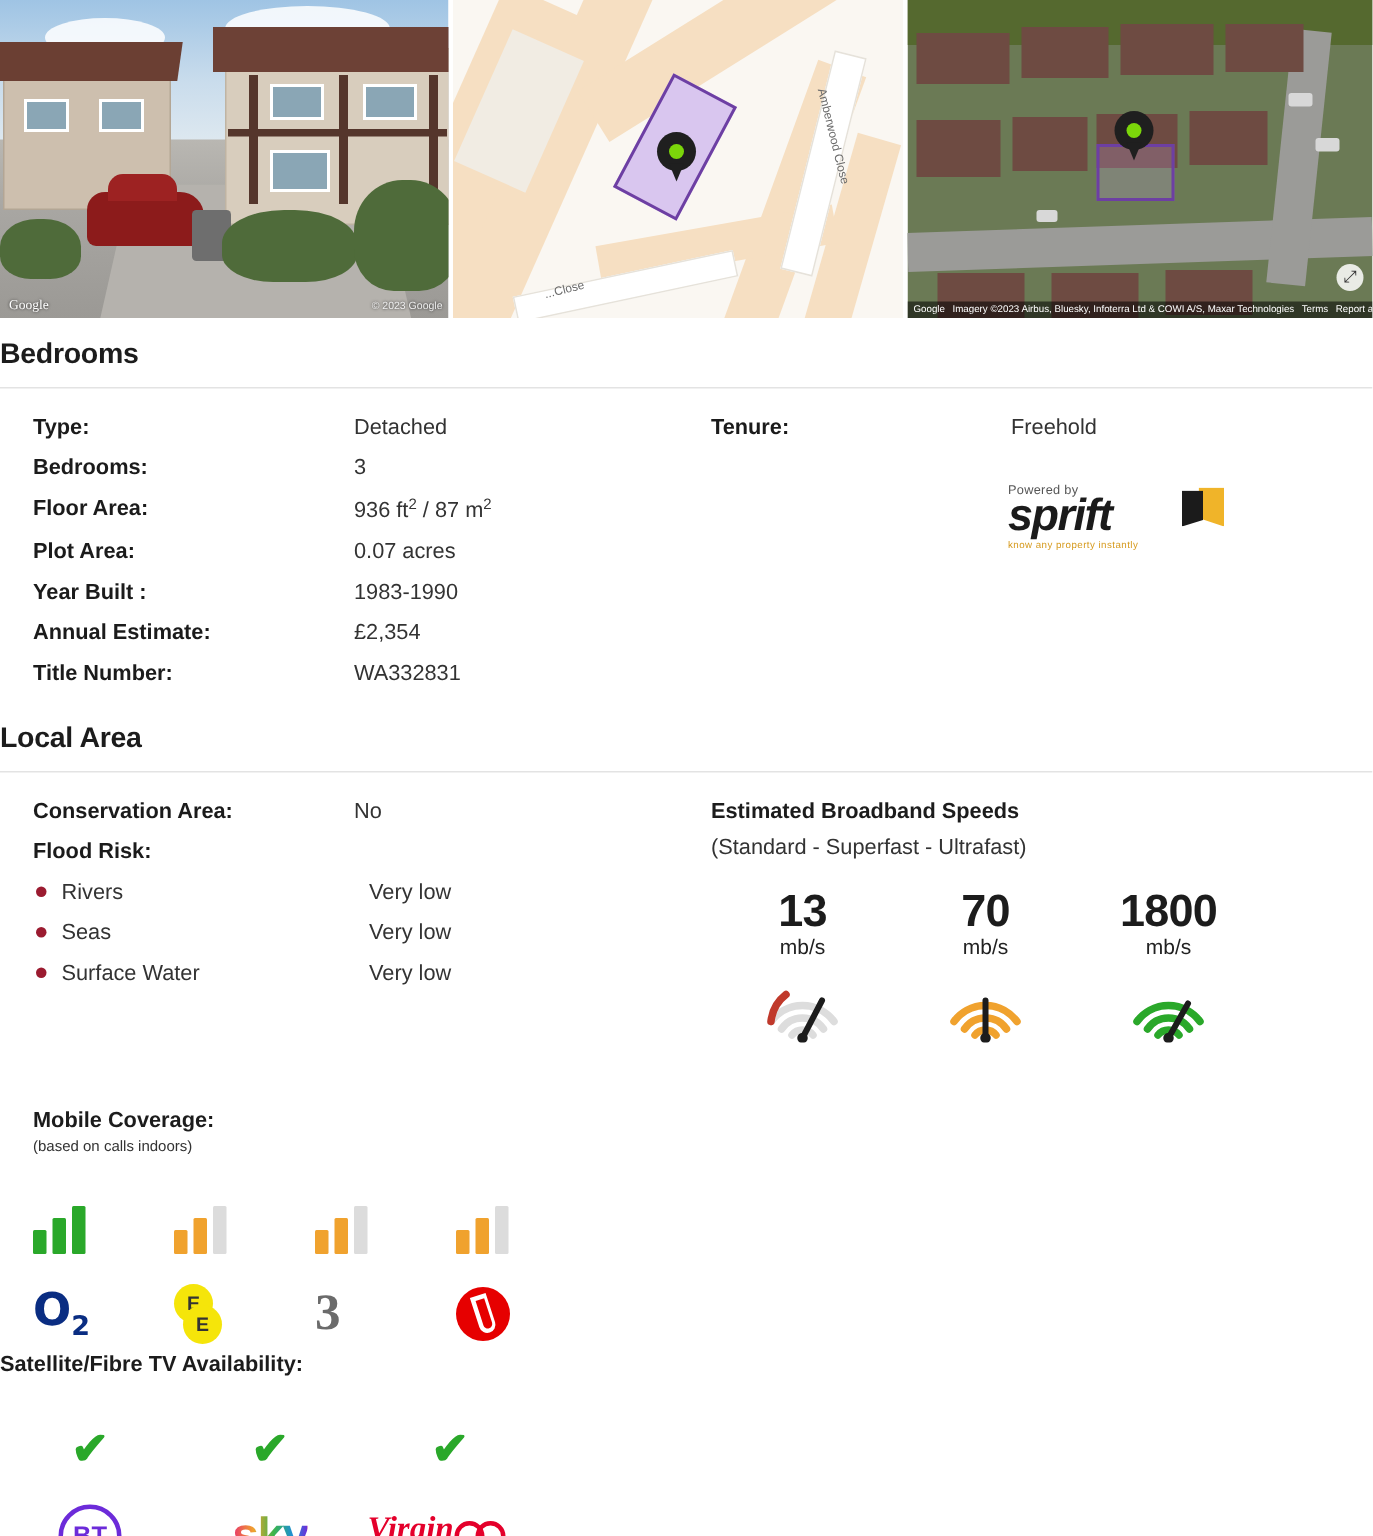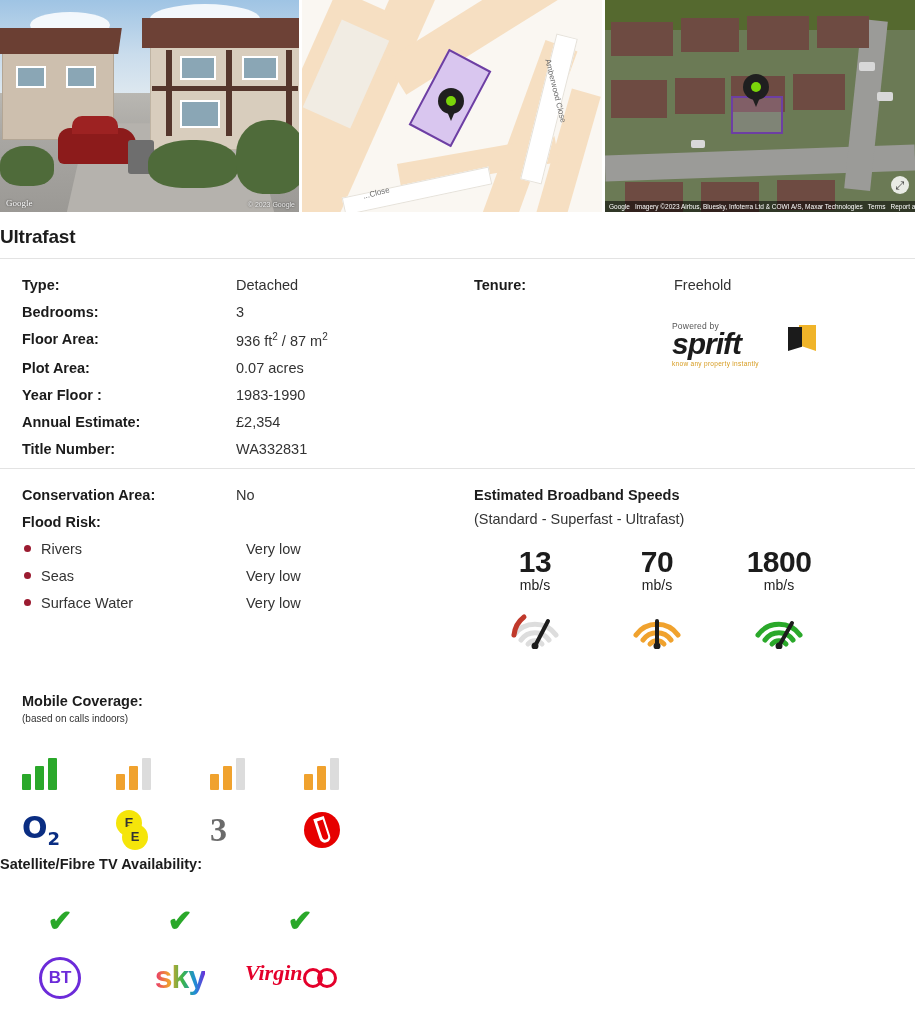--- a/index.html
+++ b/index.html
@@ -332,21 +332,21 @@
       <div class="aer-expand">⤢</div>
       <div class="aer-attrib">
         <span>Google</span>
         <span>Imagery ©2023 Airbus, Bluesky, Infoterra Ltd &amp; COWI A/S, Maxar Technologies</span>
         <span>Terms</span>
         <span>Report a map error</span>
       </div>
     </div>
   </div>
 
-  <h2 class="section-title">Ultrafast</h2>
+  <h2 class="section-title">Bedrooms</h2>
   <div class="rule"></div>
 
   <div class="cols">
     <div class="col-l">
       <div class="kv">
         <div class="k">Type:</div>
         <div class="v">Detached</div>
       </div>
       <div class="kv">
         <div class="k">Bedrooms:</div>
@@ -354,21 +354,21 @@
       </div>
       <div class="kv">
         <div class="k">Floor Area:</div>
         <div class="v" id="floor-area-value">936 ft<sup>2</sup> / 87 m<sup>2</sup></div>
       </div>
       <div class="kv">
         <div class="k">Plot Area:</div>
         <div class="v">0.07 acres</div>
       </div>
       <div class="kv">
-        <div class="k">Year Floor :</div>
+        <div class="k">Year Built :</div>
         <div class="v">1983-1990</div>
       </div>
       <div class="kv">
         <div class="k">Annual Estimate:</div>
         <div class="v">£2,354</div>
       </div>
       <div class="kv">
         <div class="k">Title Number:</div>
         <div class="v">WA332831</div>
       </div>
@@ -385,20 +385,21 @@
         <div class="word">sprift</div>
         <div class="tag">know any property instantly</div>
         <div class="flag">
           <div class="y"></div>
             <div class="b"></div>
         </div>
       </div>
     </div>
   </div>
 
+  <h2 class="section-title">Local Area</h2>
   <div class="rule"></div>
 
   <div class="cols">
     <div class="col-l">
       <div class="kv">
         <div class="k">Conservation Area:</div>
         <div class="v">No</div>
       </div>
       <div class="kv">
         <div class="k">Flood Risk:</div>

